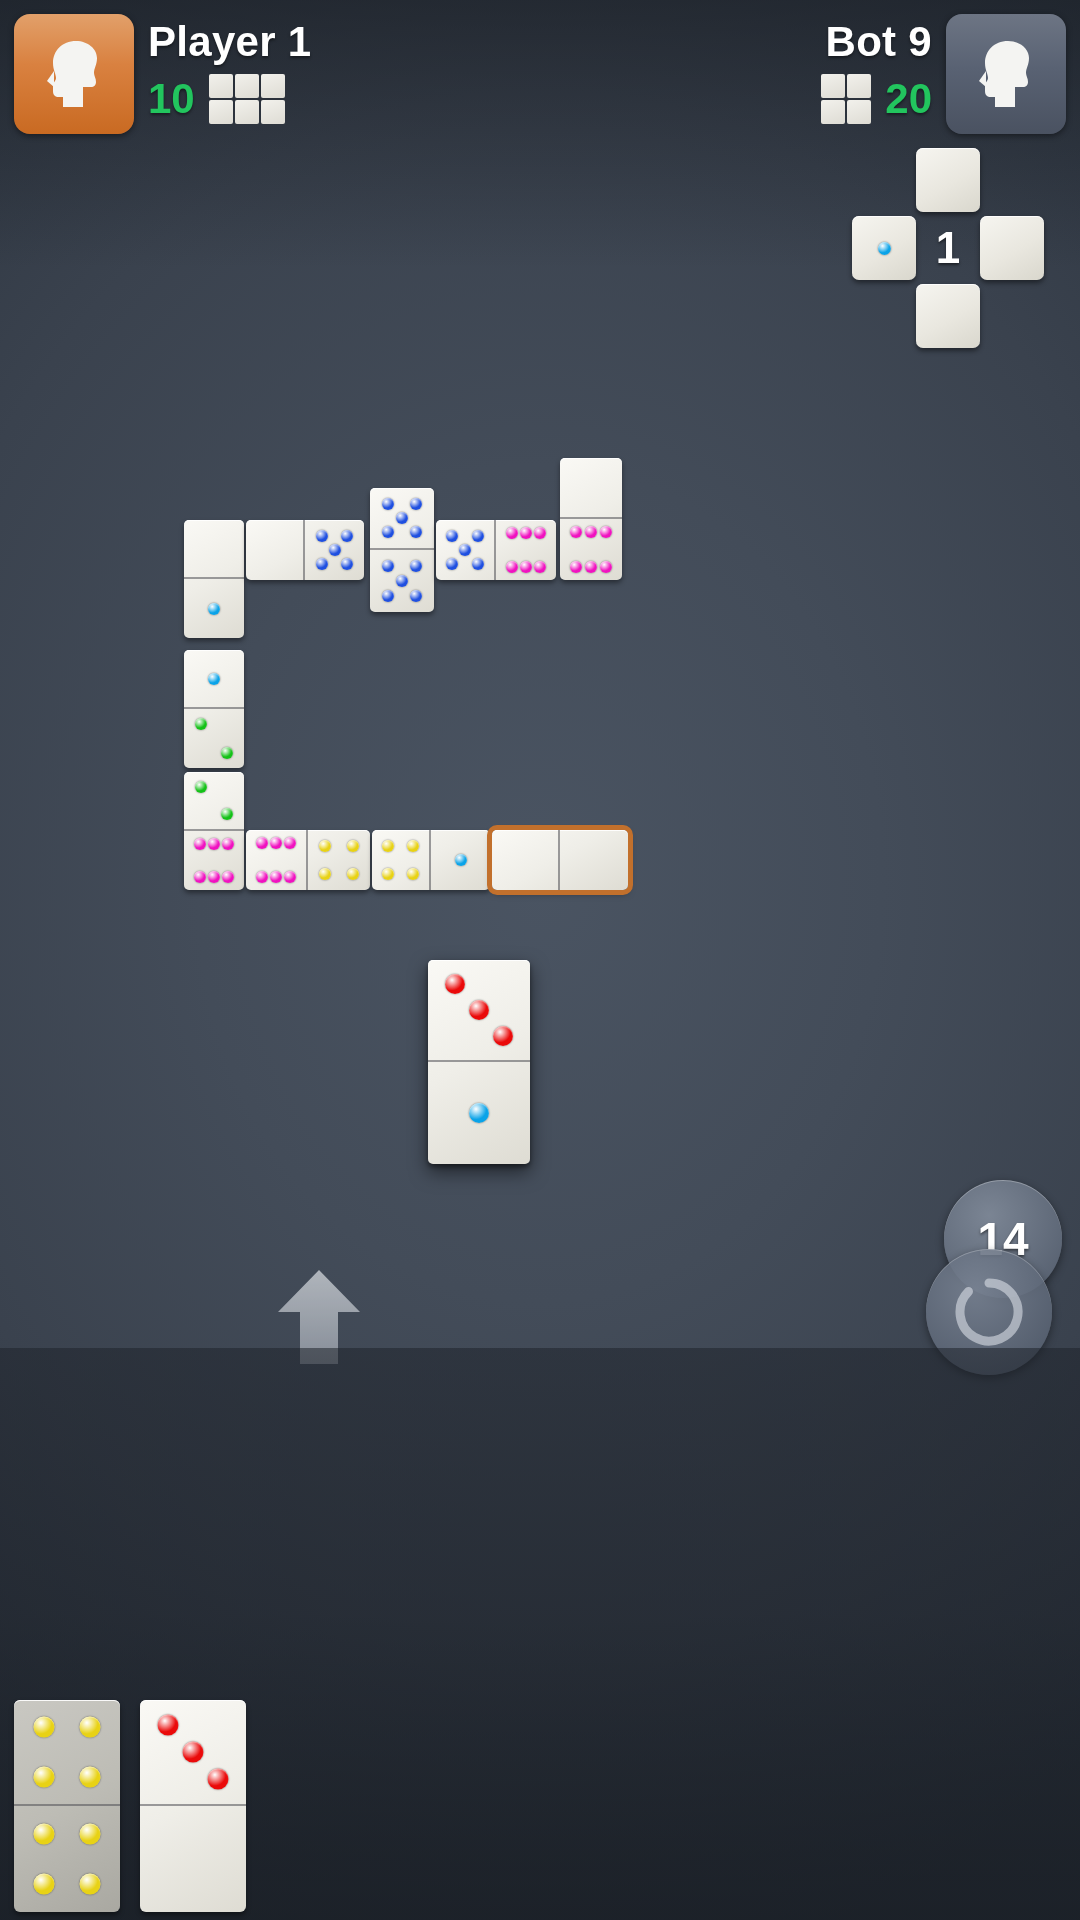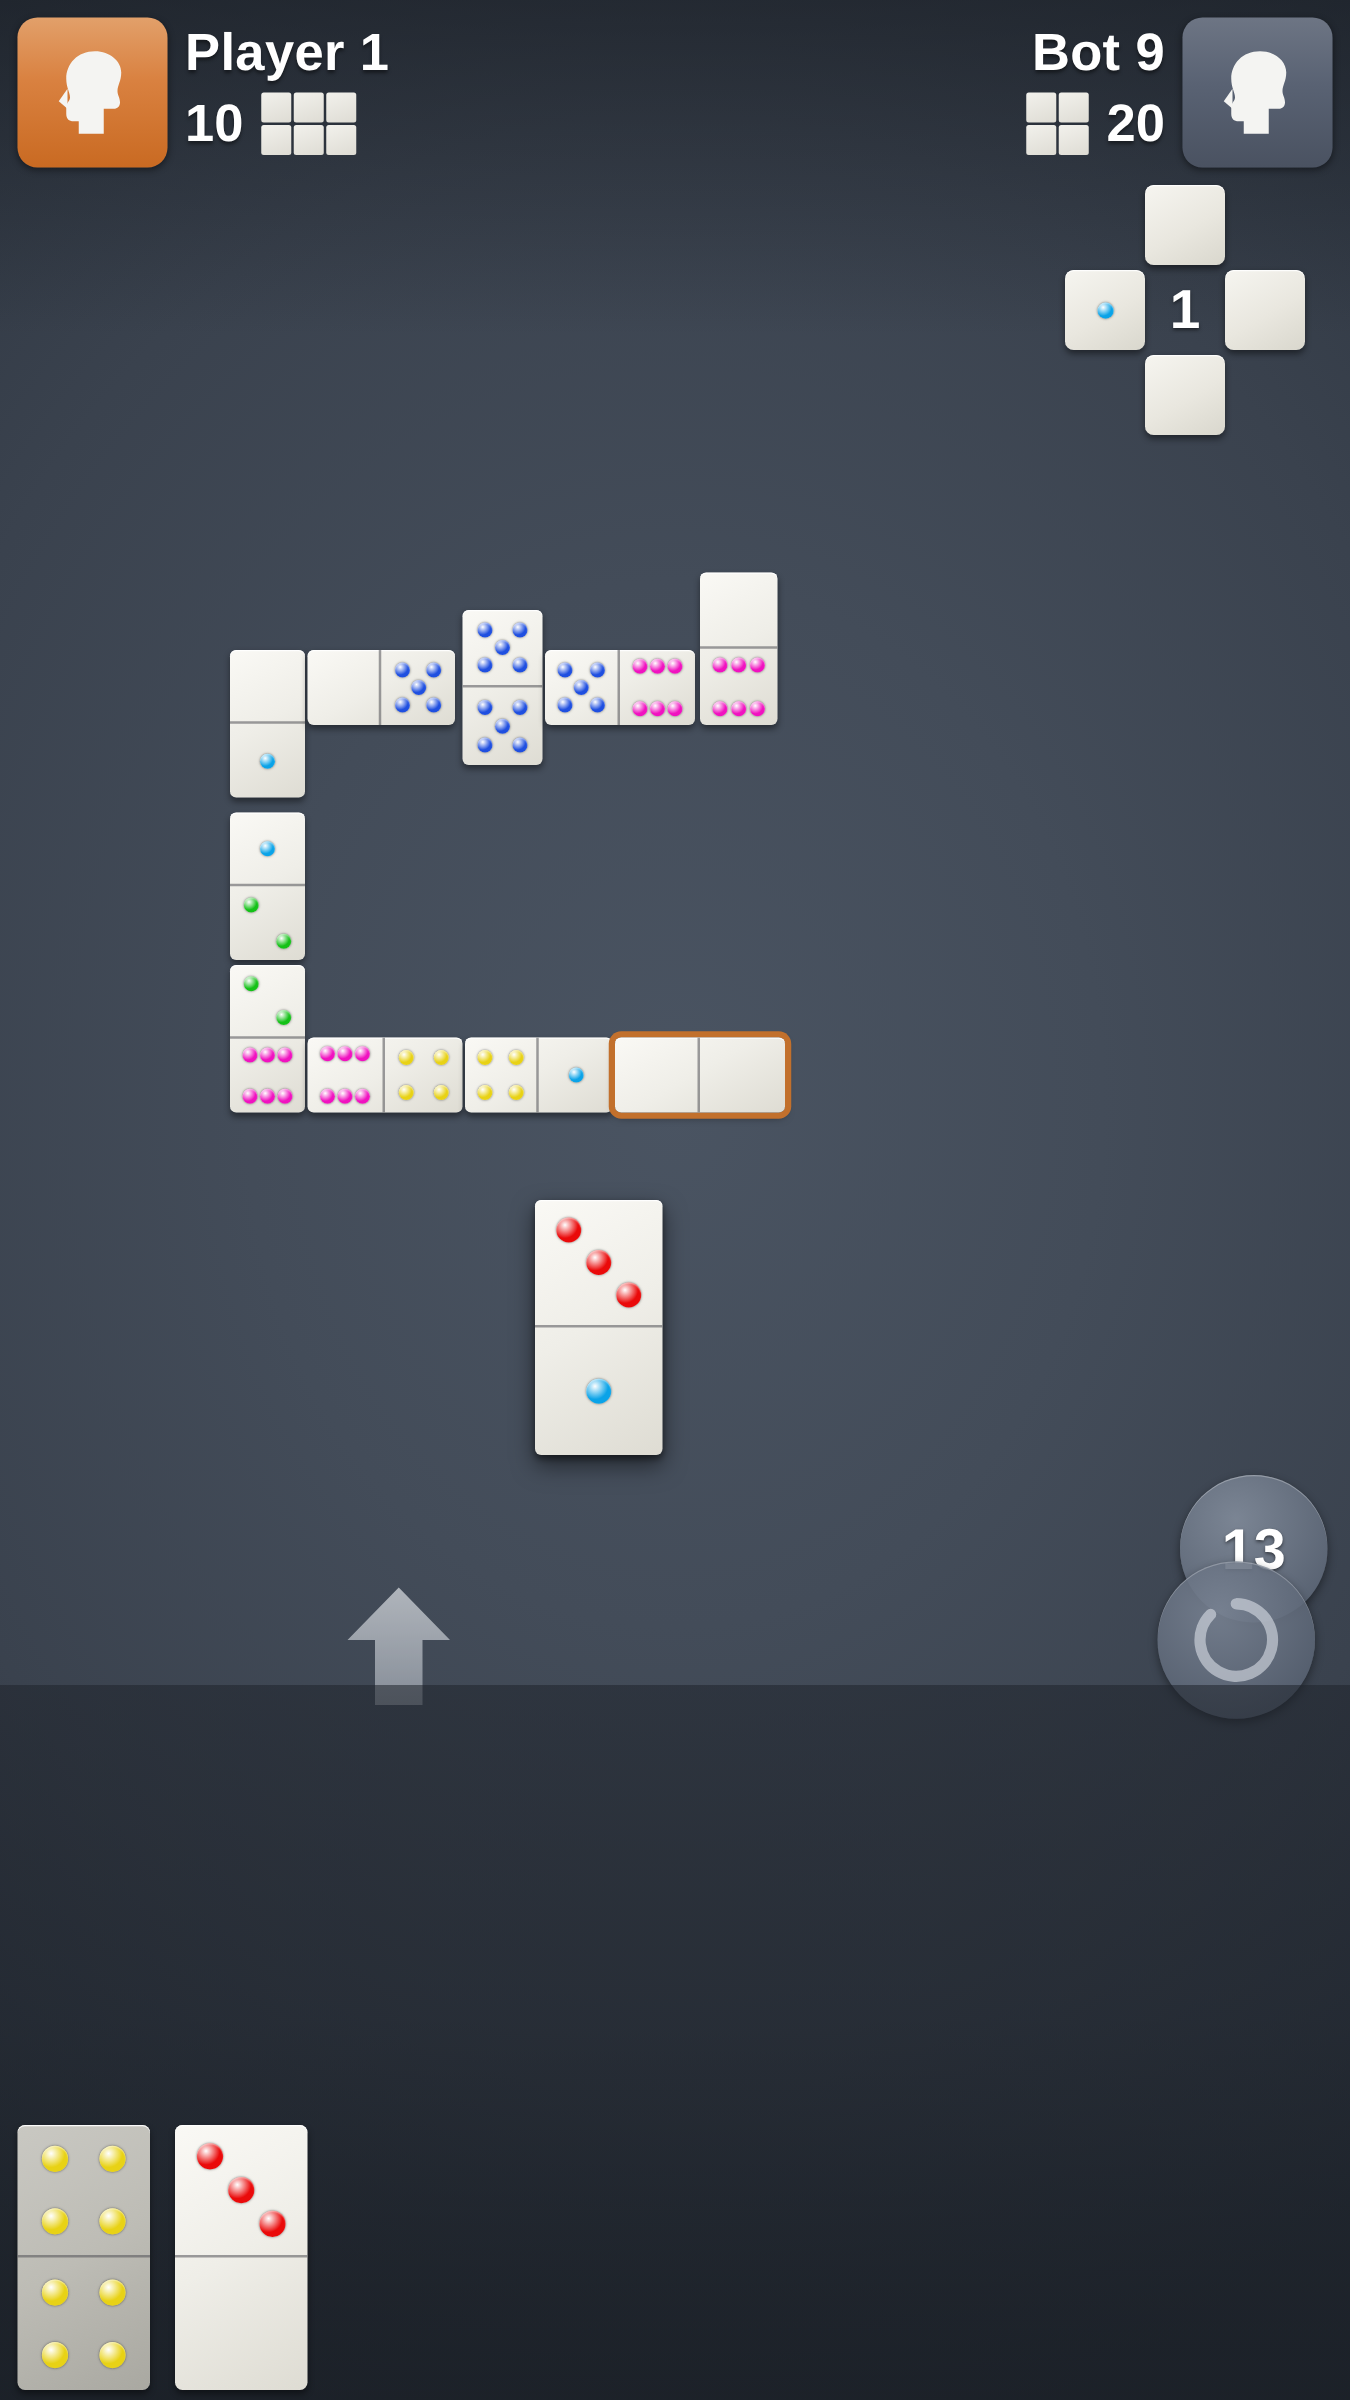--- a/index.html
+++ b/index.html
@@ -53,21 +53,21 @@
   .pname.bot { right: 148px; top: 18px; }
 
   .scorerow {
     position: absolute;
     display: flex; align-items: center; gap: 14px;
     top: 74px;
   }
   .scorerow.p1 { left: 148px; }
   .scorerow.bot { right: 148px; flex-direction: row; }
   .score {
-    color: #ffffff; font-size: 42px; font-weight: bold;
+    color: #22c55e; font-size: 42px; font-weight: bold;
     text-shadow: 0 2px 3px rgba(0,0,0,.45);
   }
 
   
   .minigrid { display: grid; gap: 2px; }
   .minigrid i {
     display: block;
     width: 24px; height: 24px;
     background: linear-gradient(160deg, #f2f1ec 0%, #dedcd4 100%);
     border-radius: 2px;
@@ -360,21 +360,21 @@
   <defs>
     <linearGradient id="ag" x1="0" y1="0" x2="0" y2="1">
       <stop offset="0" stop-color="#cfd3d8"></stop>
       <stop offset="1" stop-color="#9aa1ab"></stop>
     </linearGradient>
   </defs>
   <path fill="url(#ag)" d="M43 2 L84 44 H62 V96 H24 V44 H2 Z"></path>
 </svg>
 
 <div id="timer">
-  <span id="timer-count">13</span>
+  <span id="timer-count">14</span>
 </div>
 <div id="spinner">
   <svg width="78" height="78" viewBox="0 0 78 78">
     <path d="M39 10 a29 29 0 1 1 -20.5 8.5" fill="none" stroke="rgba(214,220,228,.62)" stroke-width="9" stroke-linecap="round"></path>
   </svg>
 </div>
 
 <div id="tray">
     <div class="dom v hand-dom sel" style="left: 14px;">
       <div class="half">

